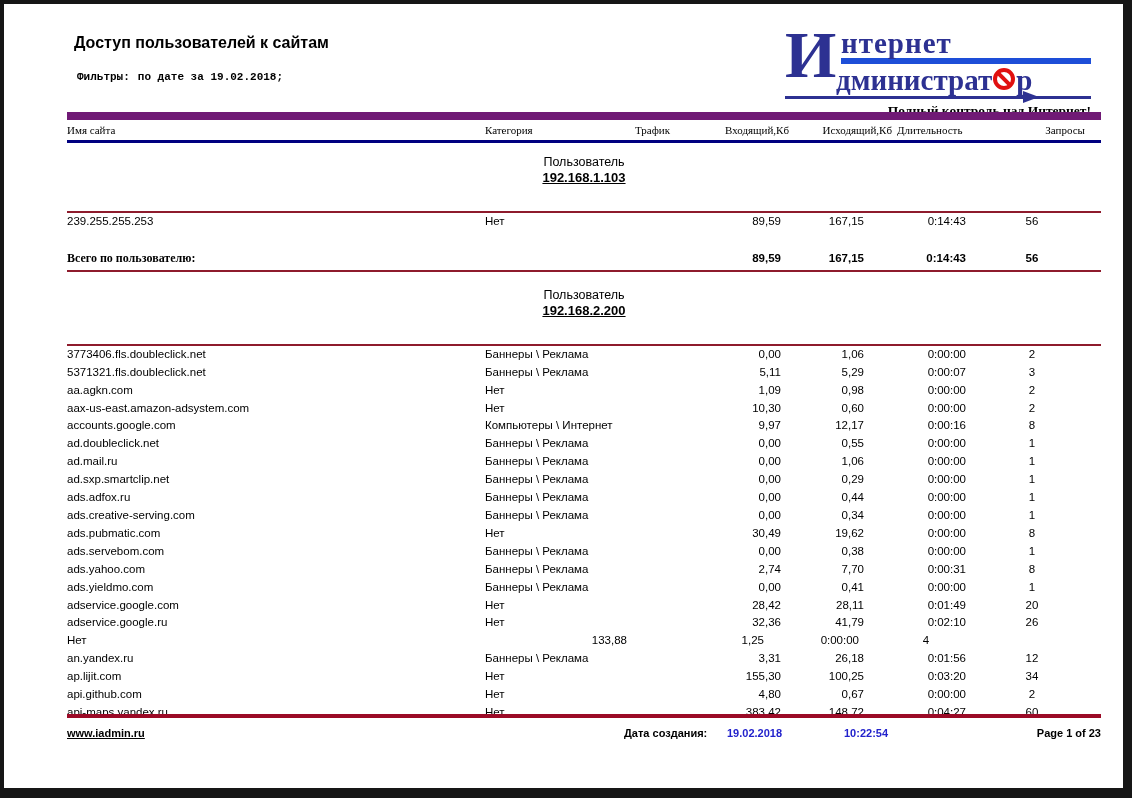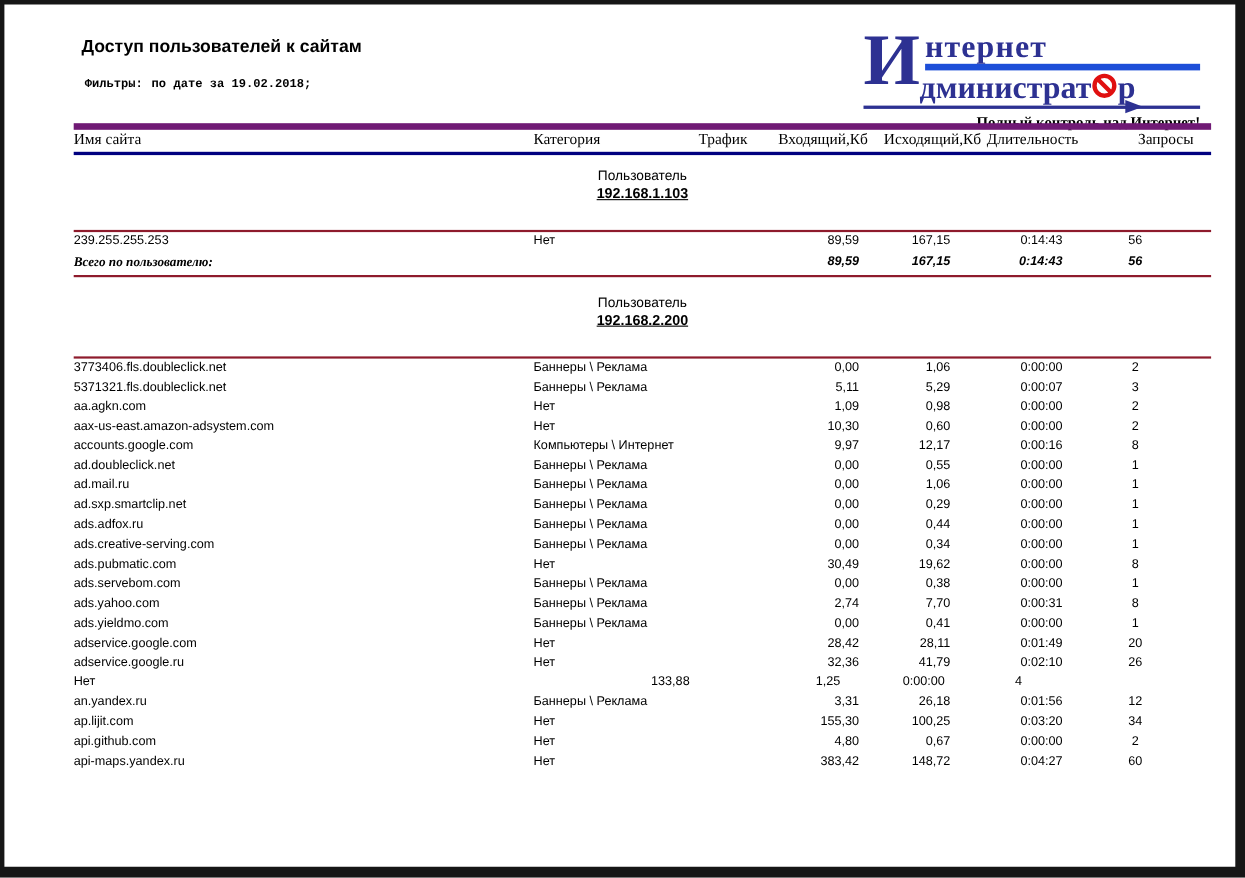--- a/index.html
+++ b/index.html
@@ -21,39 +21,39 @@
   .arrow-rule .arrowhead{position:absolute;right:52px;top:-5px;width:0;height:0;
     border-left:16px solid #2D3192;border-top:6px solid transparent;border-bottom:6px solid transparent;}
   .no-sign{display:inline-block;width:22px;height:22px;border:4px solid #E01010;border-radius:50%;
     background:#fff;box-sizing:border-box;position:relative;top:0px;margin:0 1px;vertical-align:baseline;}
   .no-sign::after{content:"";position:absolute;left:-2px;top:5px;width:18px;height:4px;background:#E01010;transform:rotate(45deg);}
   .logo-tagline{color:#000000;font-size:13.5px;text-align:right;margin-top:4px;font-weight:bold;}
   
   .content{position:absolute;left:63px;top:108px;width:1034px;}
   .thead{
     display:grid;grid-template-columns:418px 150px 54px 100px 105px 107px 1fr;
-    border-top:6px solid #701a75;border-bottom:3px solid #000080;
-    padding:2px 0;font-family:"Liberation Serif", serif;font-size:14px;line-height:16px;
+    border-top:8px solid #701a75;border-bottom:3px solid #000080;
+    padding:2px 0;font-family:"Liberation Serif", serif;font-size:11px;line-height:16px;
   }
   .thead .h-in{text-align:right;}
   .thead .h-out{text-align:right;padding-right:2px;}
   .thead .h-dur{padding-left:3px;}
   .thead .h-req{text-align:right;padding-right:16px;}
   .user-label{text-align:center;font-size:12.5px;line-height:15px;margin-top:12px;}
   .user-id{text-align:center;font-size:13px;font-weight:bold;line-height:15px;text-decoration:underline;}
   .rule{height:0;border-top:2px solid #8E1B2C;margin-top:26px;}
   .grid-row{display:grid;grid-template-columns:418px 150px 154px 100px 107px 105px;
     font-size:11.5px;line-height:17.9px;}
   .grid-row:first-of-type{margin-top:2px;}
   .c{white-space:nowrap;overflow:hidden;}
   .col-in{text-align:right;padding-right:8px;}
   .col-out{text-align:right;padding-right:25px;}
   .col-dur{text-align:right;padding-right:30px;}
   .col-req{text-align:center;padding-right:33px;}
-  .grid-row.total{font-weight:bold;margin-top:1px;font-style:italic;}
+  .grid-row.total{font-weight:bold;margin-top:19px;}
   .grid-row.total .total-label{grid-column:1 / span 2;font-family:"Liberation Serif", serif;font-size:12px;}
   .grid-row.total + .rule{margin-top:2px;}
   .section + .section .user-label{margin-top:16px;}
   
   .footer{position:absolute;left:63px;top:710px;width:1034px;border-top:4px solid #9B0A26;height:30px;}
   .footer span{position:absolute;top:9px;font-size:11px;font-weight:bold;white-space:nowrap;}
   .f-link{left:0;text-decoration:underline;color:#000;cursor:pointer;}
   .f-created{left:557px;}
   .f-date{left:660px;color:#2222CC;}
   .f-time{left:777px;color:#2222CC;}
@@ -280,14 +280,21 @@
             <div class="c col-cat">Нет</div>
             <div class="c col-in">383,42</div>
             <div class="c col-out">148,72</div>
             <div class="c col-dur">0:04:27</div>
             <div class="c col-req">60</div>
           </div>
         </div>
       </div>
   </div>
 
+  <div class="footer">
+    <span class="f-link">www.iadmin.ru</span>
+    <span class="f-created">Дата создания:</span>
+    <span class="f-date">19.02.2018</span>
+    <span class="f-time">10:22:54</span>
+    <span class="f-page">Page 1 of 23</span>
+  </div>
 
 </div>
 
 </body></html>

